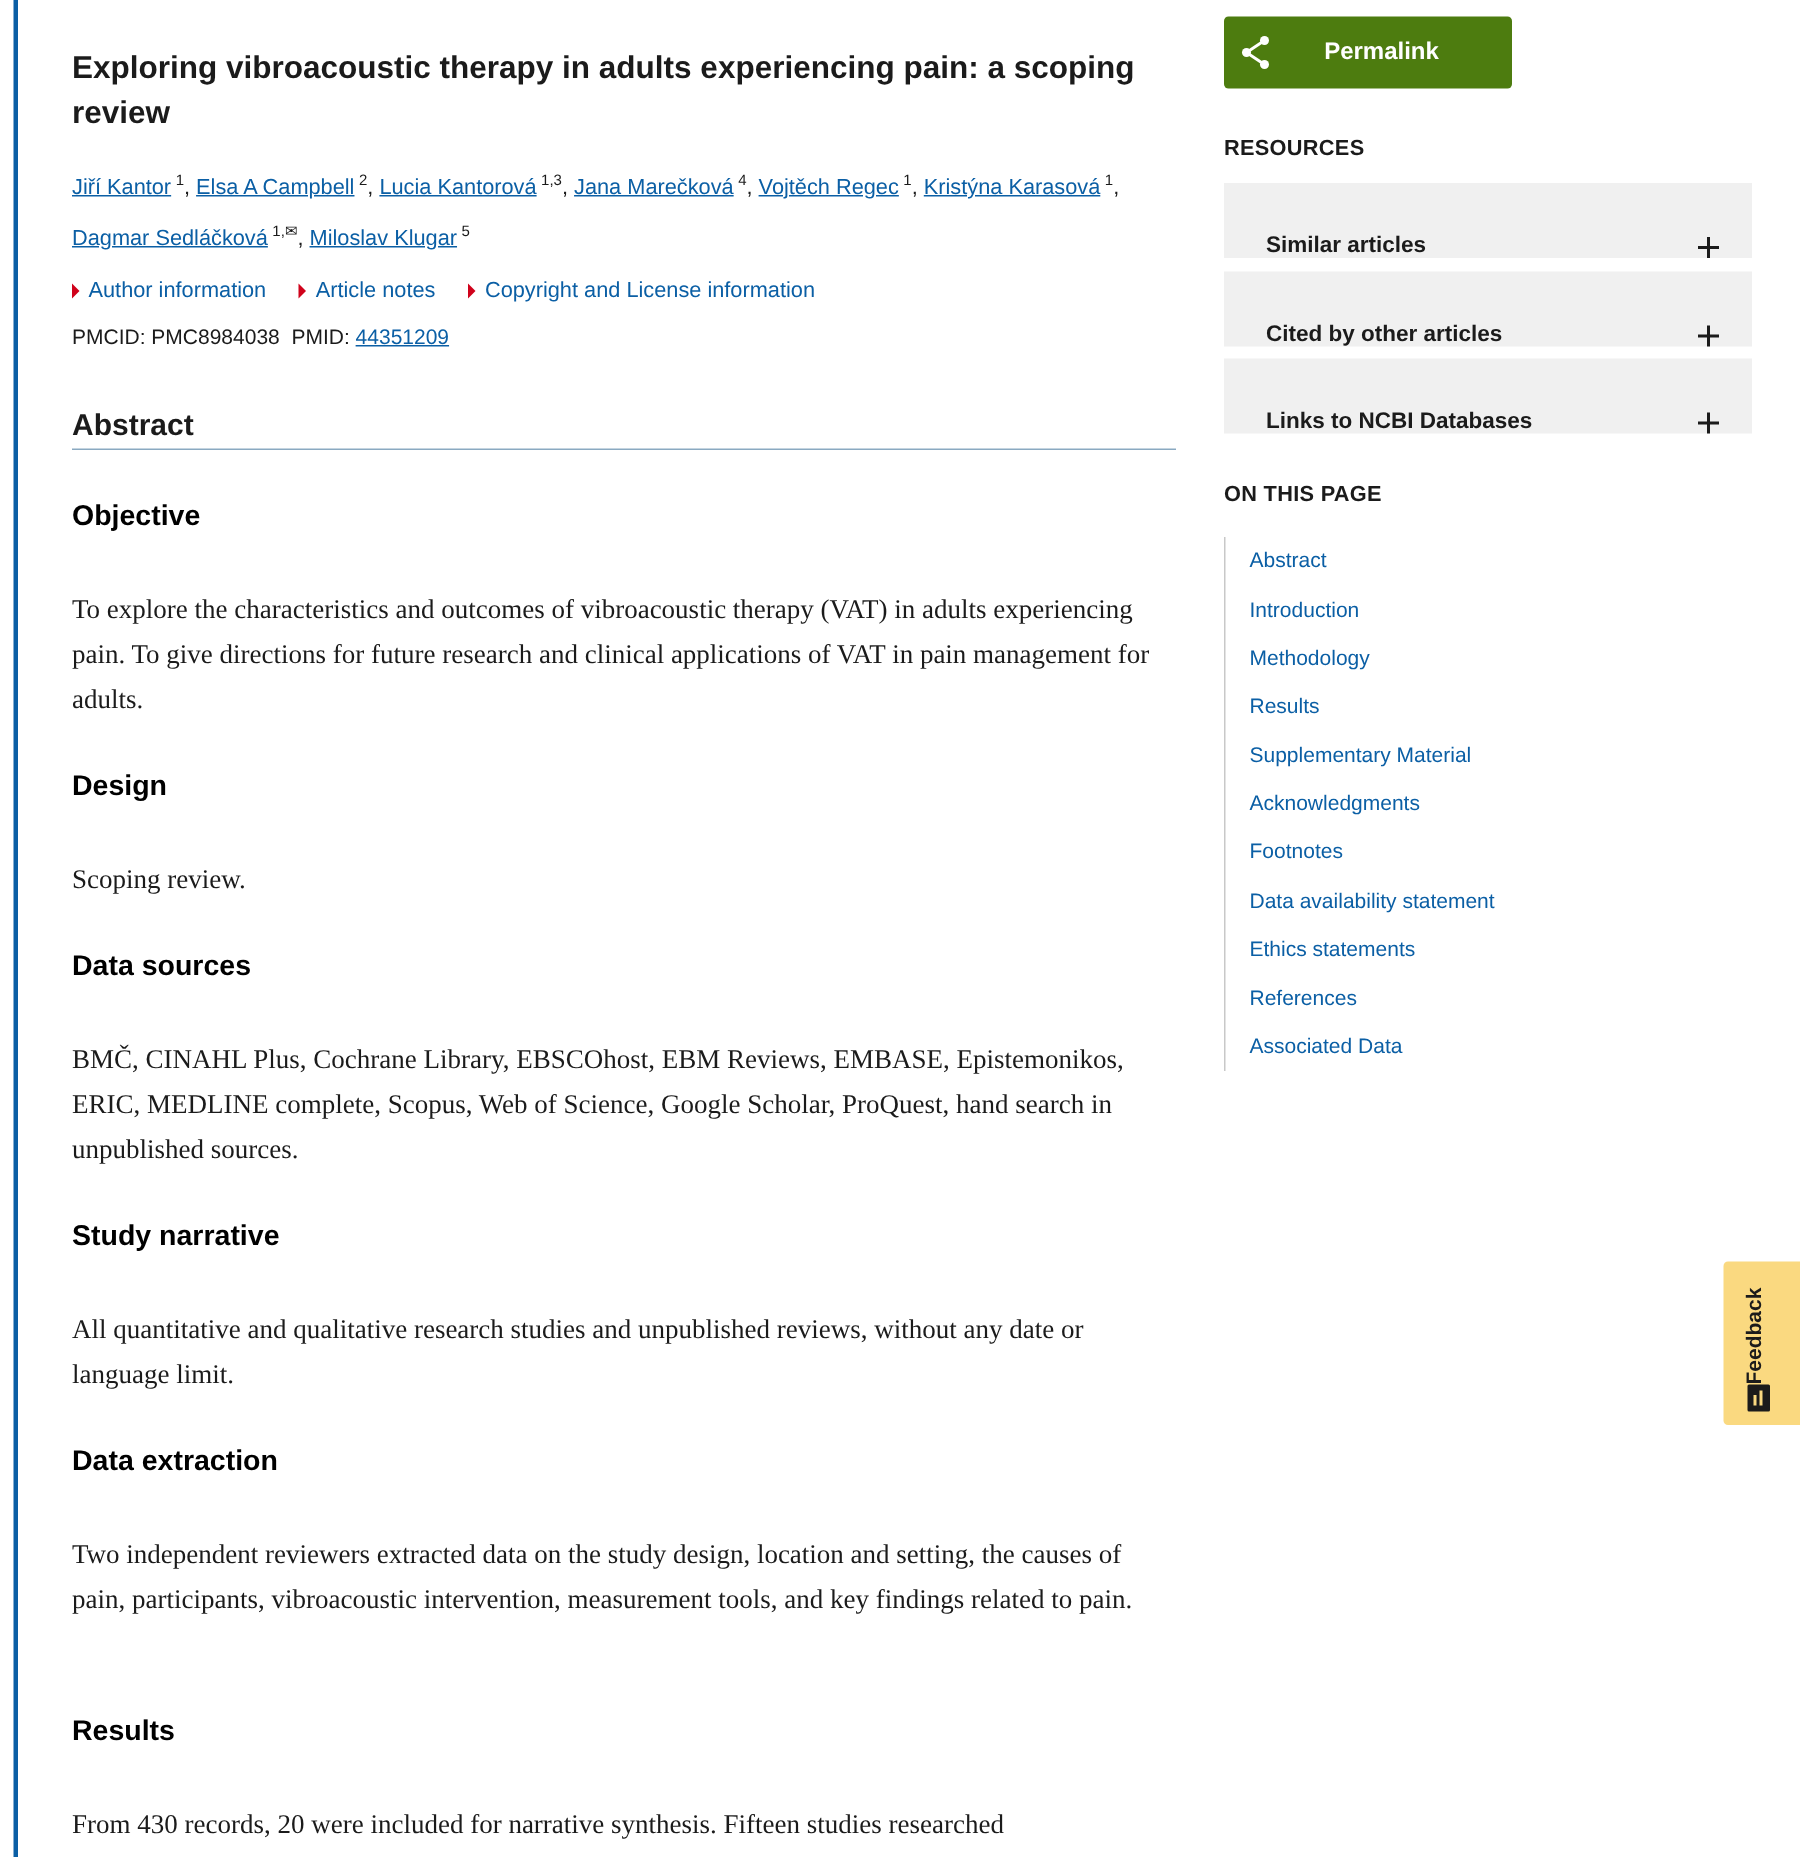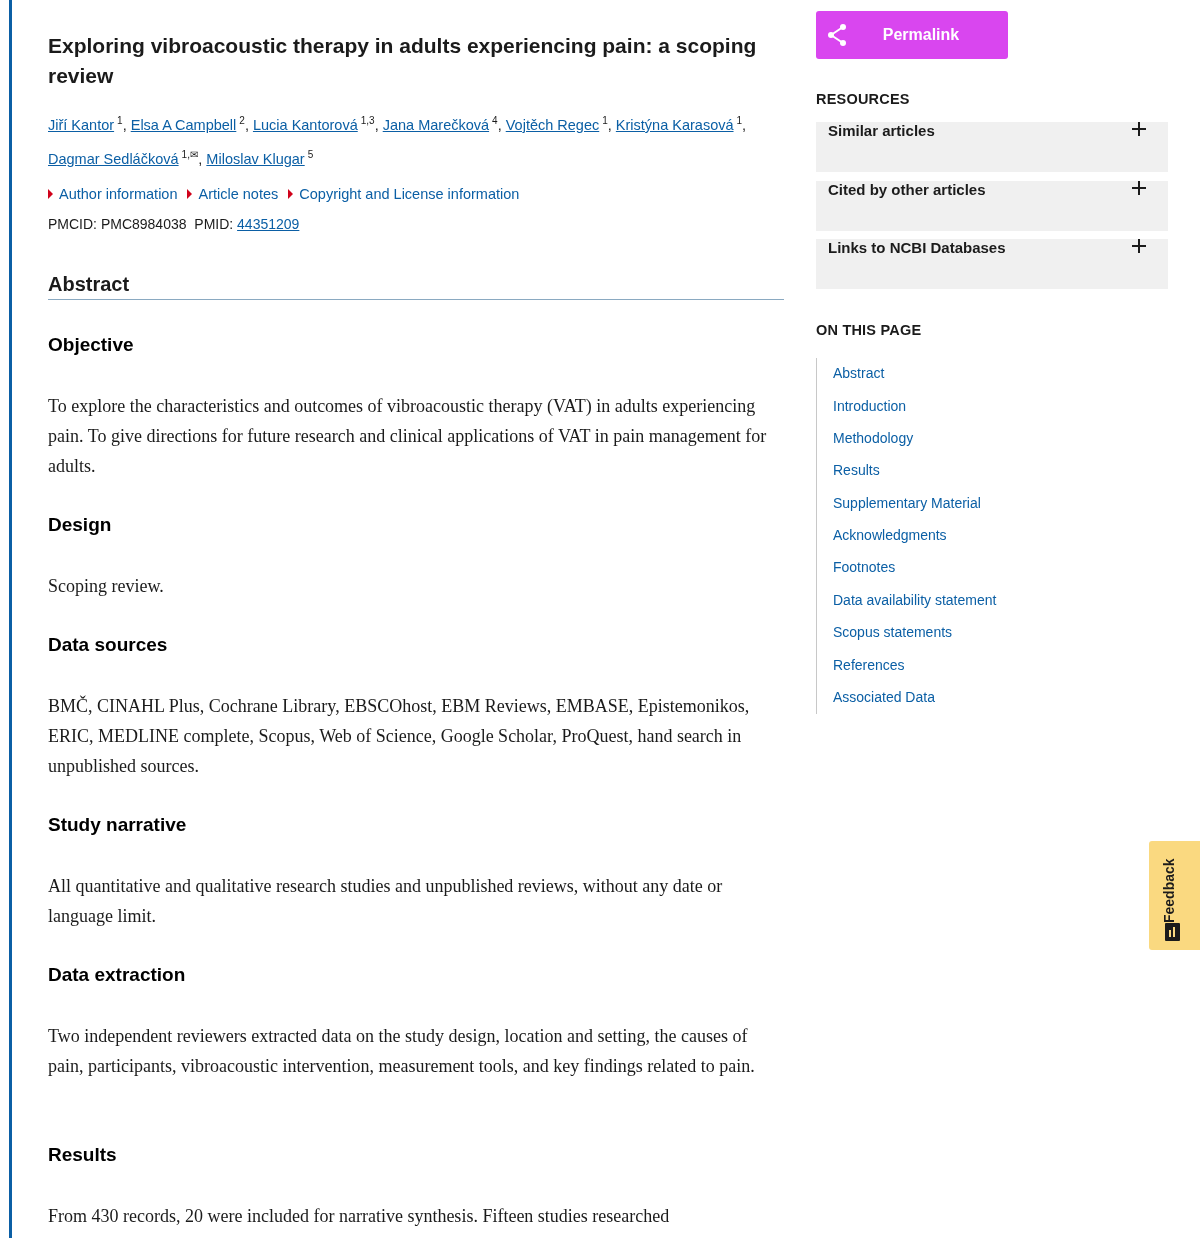--- a/index.html
+++ b/index.html
@@ -8,40 +8,40 @@
 
   .left-rule { position: absolute; left: 9px; top: 0; width: 3px; height: 1238px; background: #0b5fa5; }
 
   .main { position: absolute; left: 48px; top: 0; width: 736px; }
   .title { position: absolute; top: 31px; left: 0; width: 736px; font-size: 21px; line-height: 30px; font-weight: bold; color: #1b1b1b; }
 
   .authors { position: absolute; top: 106px; left: 0; width: 736px; font-size: 14.5px; line-height: 30px; color: #1b1b1b; }
   .authors a { color: #0b5fa5; text-decoration: underline; }
   .authors sup { font-size: 10px; vertical-align: 6px; margin-left: 3px; }
 
-  .notes { position: absolute; top: 184px; left: 0; font-size: 14.5px; line-height: 20px; color: #0b5fa5; display: flex; gap: 10px; }
+  .notes { position: absolute; top: 184px; left: 0; font-size: 14.5px; line-height: 20px; color: #0b5fa5; display: flex; gap: 22px; }
   .notes .note { display: flex; align-items: center; }
   .notes .tri { width: 0; height: 0; border-top: 5px solid transparent; border-bottom: 5px solid transparent; border-left: 5px solid #d0021b; margin-right: 6px; }
 
   .ids { position: absolute; top: 214px; left: 0; font-size: 14px; line-height: 20px; color: #1b1b1b; }
   .ids a { color: #0b5fa5; text-decoration: underline; }
 
   .abs-h { position: absolute; top: 270px; left: 0; width: 736px; font-size: 20px; line-height: 28px; border-bottom: 1px solid #8aa9c1; padding-bottom: 1px; }
 
   .section-h { position: absolute; left: 0; font-size: 19px; line-height: 28px; color: #000000; }
   .para { position: absolute; left: 0; width: 736px; font-family: "Liberation Serif", serif; font-size: 18px; line-height: 30px; color: #1b1b1b; }
 
   .sidebar { position: absolute; left: 816px; top: 0; width: 352px; }
-  .permalink { position: absolute; top: 11px; left: 0; width: 192px; height: 48px; background: #d946ef; border-radius: 3px; color: #fff; display: flex; align-items: center; cursor: pointer; }
+  .permalink { position: absolute; top: 11px; left: 0; width: 192px; height: 48px; background: #4d7c0f; border-radius: 3px; color: #fff; display: flex; align-items: center; cursor: pointer; }
   .permalink svg { position: absolute; left: 10px; top: 12px; }
   .permalink span { position: absolute; left: 0; width: 210px; text-align: center; font-weight: bold; font-size: 16px; }
 
   .side-h { position: absolute; left: 0; font-size: 14.5px; font-weight: bold; letter-spacing: 0.2px; color: #1b1b1b; }
 
-  .acc { position: absolute; left: 0; width: 352px; height: 50px; background: #f0f0f0; display: flex; align-items: flex-start; justify-content: space-between; padding: 0 22px 0 12px; cursor: pointer; }
+  .acc { position: absolute; left: 0; width: 352px; height: 50px; background: #f0f0f0; display: flex; align-items: flex-end; justify-content: space-between; padding: 0 22px 0 28px; cursor: pointer; }
   .acc span { font-size: 15px; font-weight: bold; color: #1b1b1b; }
   .acc .plus { width: 14px; height: 14px; position: relative; }
   .acc .plus::before, .acc .plus::after { content: ""; position: absolute; background: #1b1b1b; }
   .acc .plus::before { left: 6px; top: 0; width: 2px; height: 14px; }
   .acc .plus::after { left: 0; top: 6px; width: 14px; height: 2px; }
 
   .toc { position: absolute; top: 358px; left: 0; border-left: 1px solid #c8c8c8; height: 356px; width: 300px; }
   .toc a { position: absolute; left: 16px; font-size: 14px; color: #0b5fa5; text-decoration: none; white-space: nowrap; }
 
   .feedback { position: absolute; left: 1149px; top: 841px; width: 51px; height: 109px; background: #fad980; border-radius: 3px 0 0 3px; cursor: pointer; }
@@ -141,21 +141,21 @@
 
   <nav class="toc">
     <a style="top:7px">Abstract</a>
     <a style="top:40px">Introduction</a>
     <a style="top:72px">Methodology</a>
     <a style="top:104px">Results</a>
     <a style="top:137px">Supplementary Material</a>
     <a style="top:169px">Acknowledgments</a>
     <a style="top:201px">Footnotes</a>
     <a style="top:234px">Data availability statement</a>
-    <a style="top:266px">Scopus statements</a>
+    <a style="top:266px">Ethics statements</a>
     <a style="top:299px">References</a>
     <a style="top:331px">Associated Data</a>
   </nav>
 </div>
 
 <div class="feedback">
   <span class="ftxt">Feedback</span>
   <div class="ficon">
     <i style="left:4px;height:7px"></i>
       <i style="left:8px;height:10px"></i>

